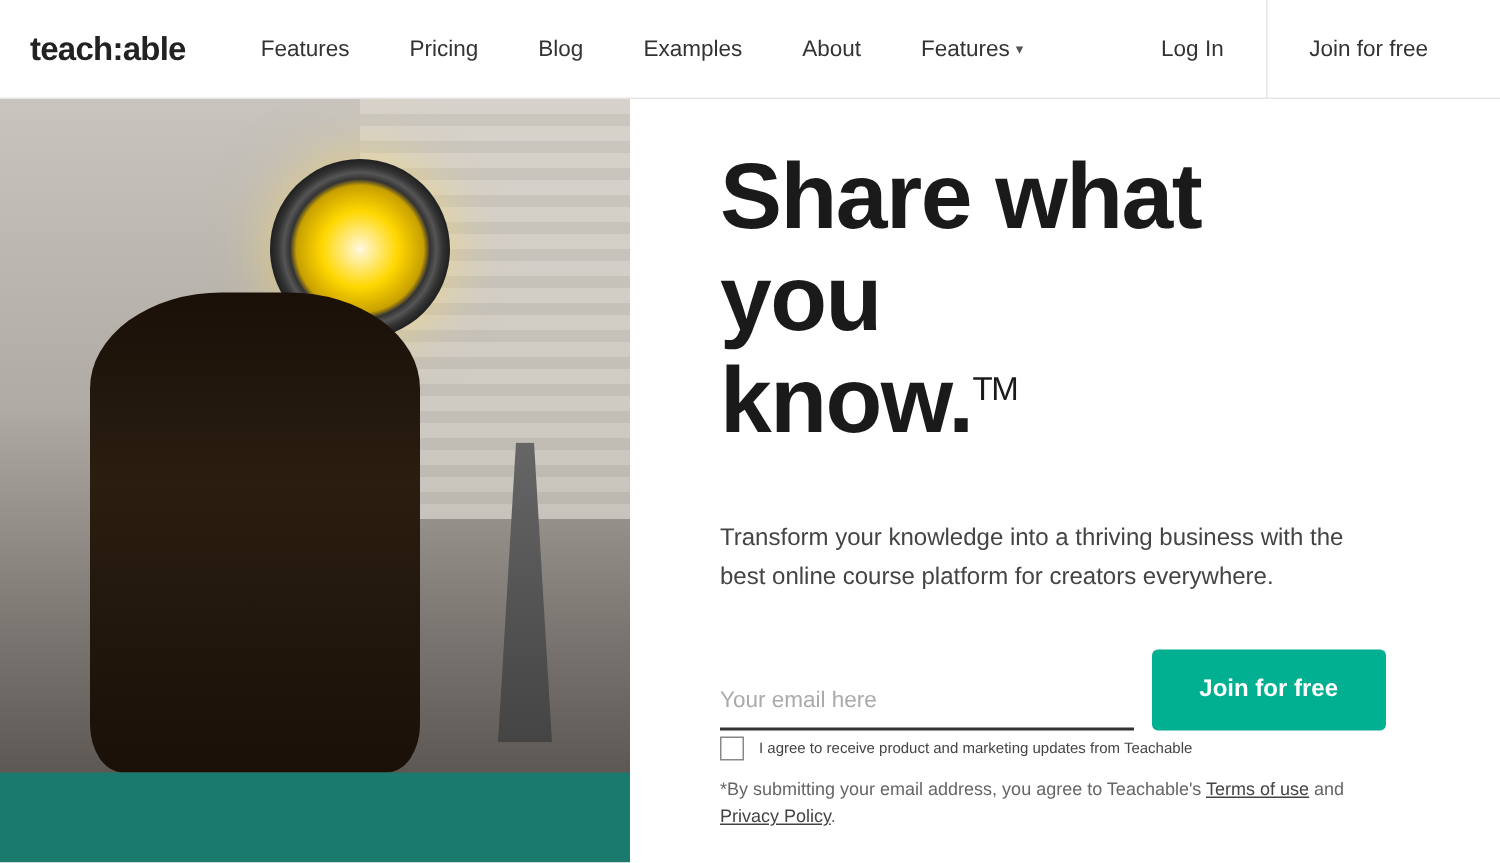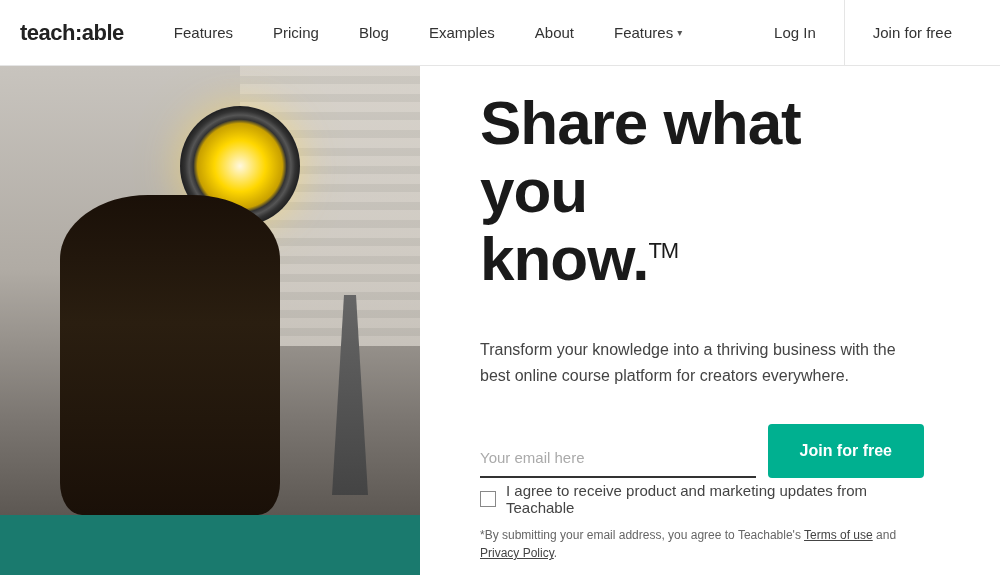--- a/index.html
+++ b/index.html
@@ -213,21 +213,21 @@
       margin-bottom: 10px;
     }
     .checkbox {
       width: 16px;
       height: 16px;
       border: 1.5px solid #888;
       background: #fff;
       flex-shrink: 0;
     }
     .checkbox-label {
-      font-size: 15px;
+      font-size: 10px;
       color: #444;
     }
     .fine-print {
       font-size: 12px;
       color: #666;
       line-height: 1.5;
     }
     .fine-print a {
       color: #444;
       text-decoration: underline;

